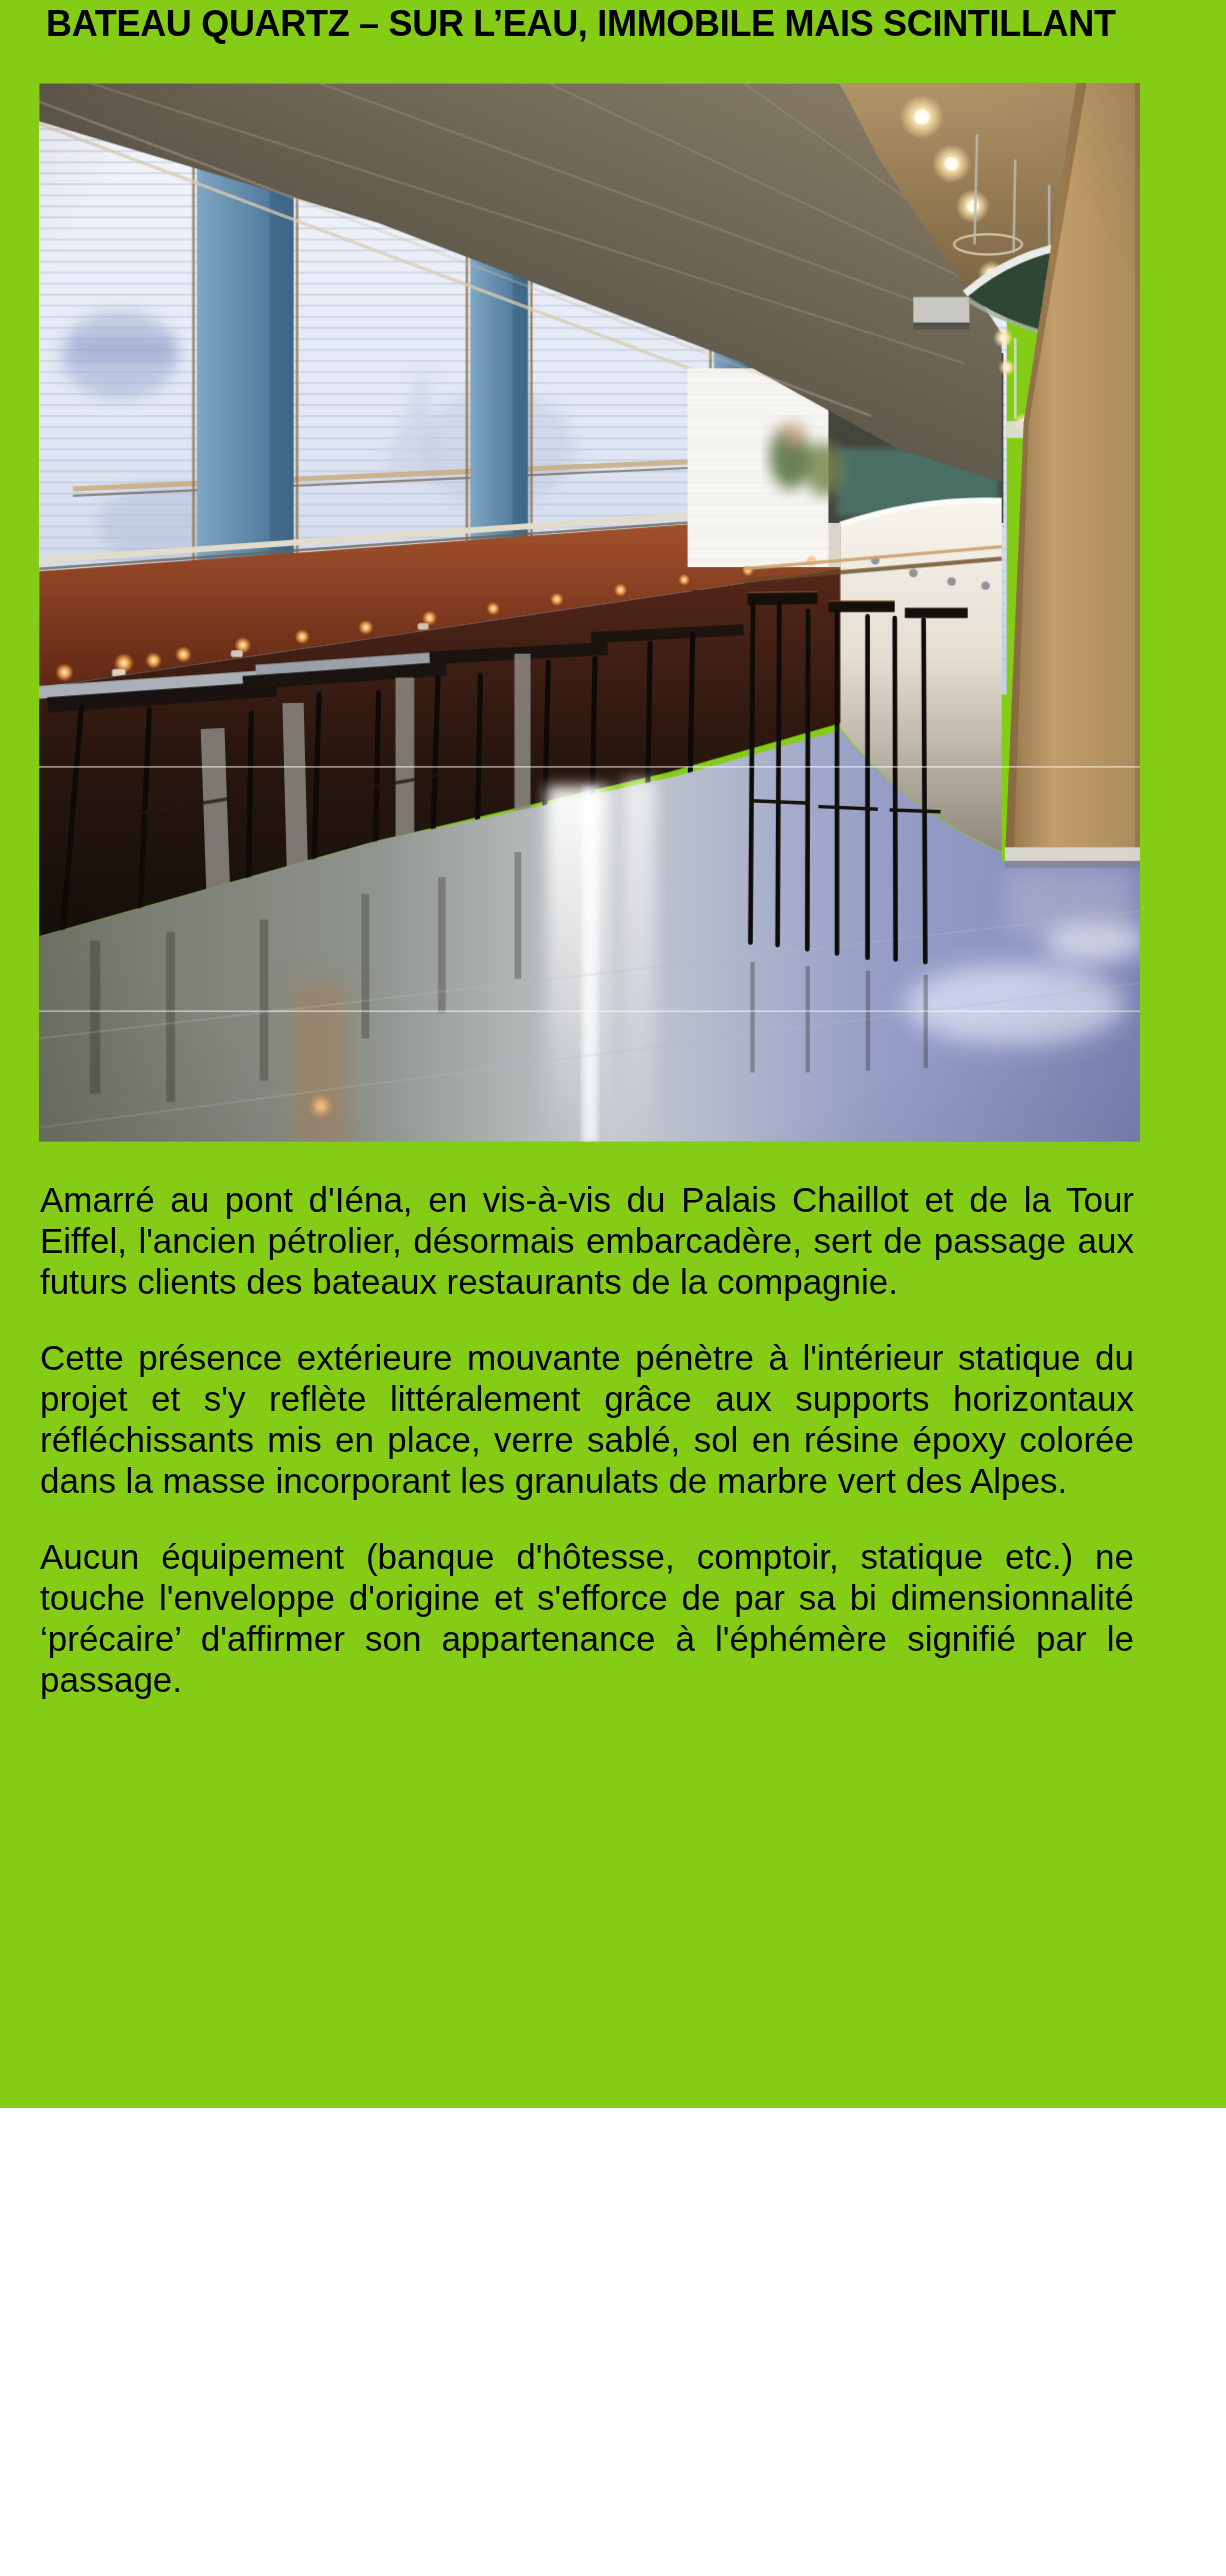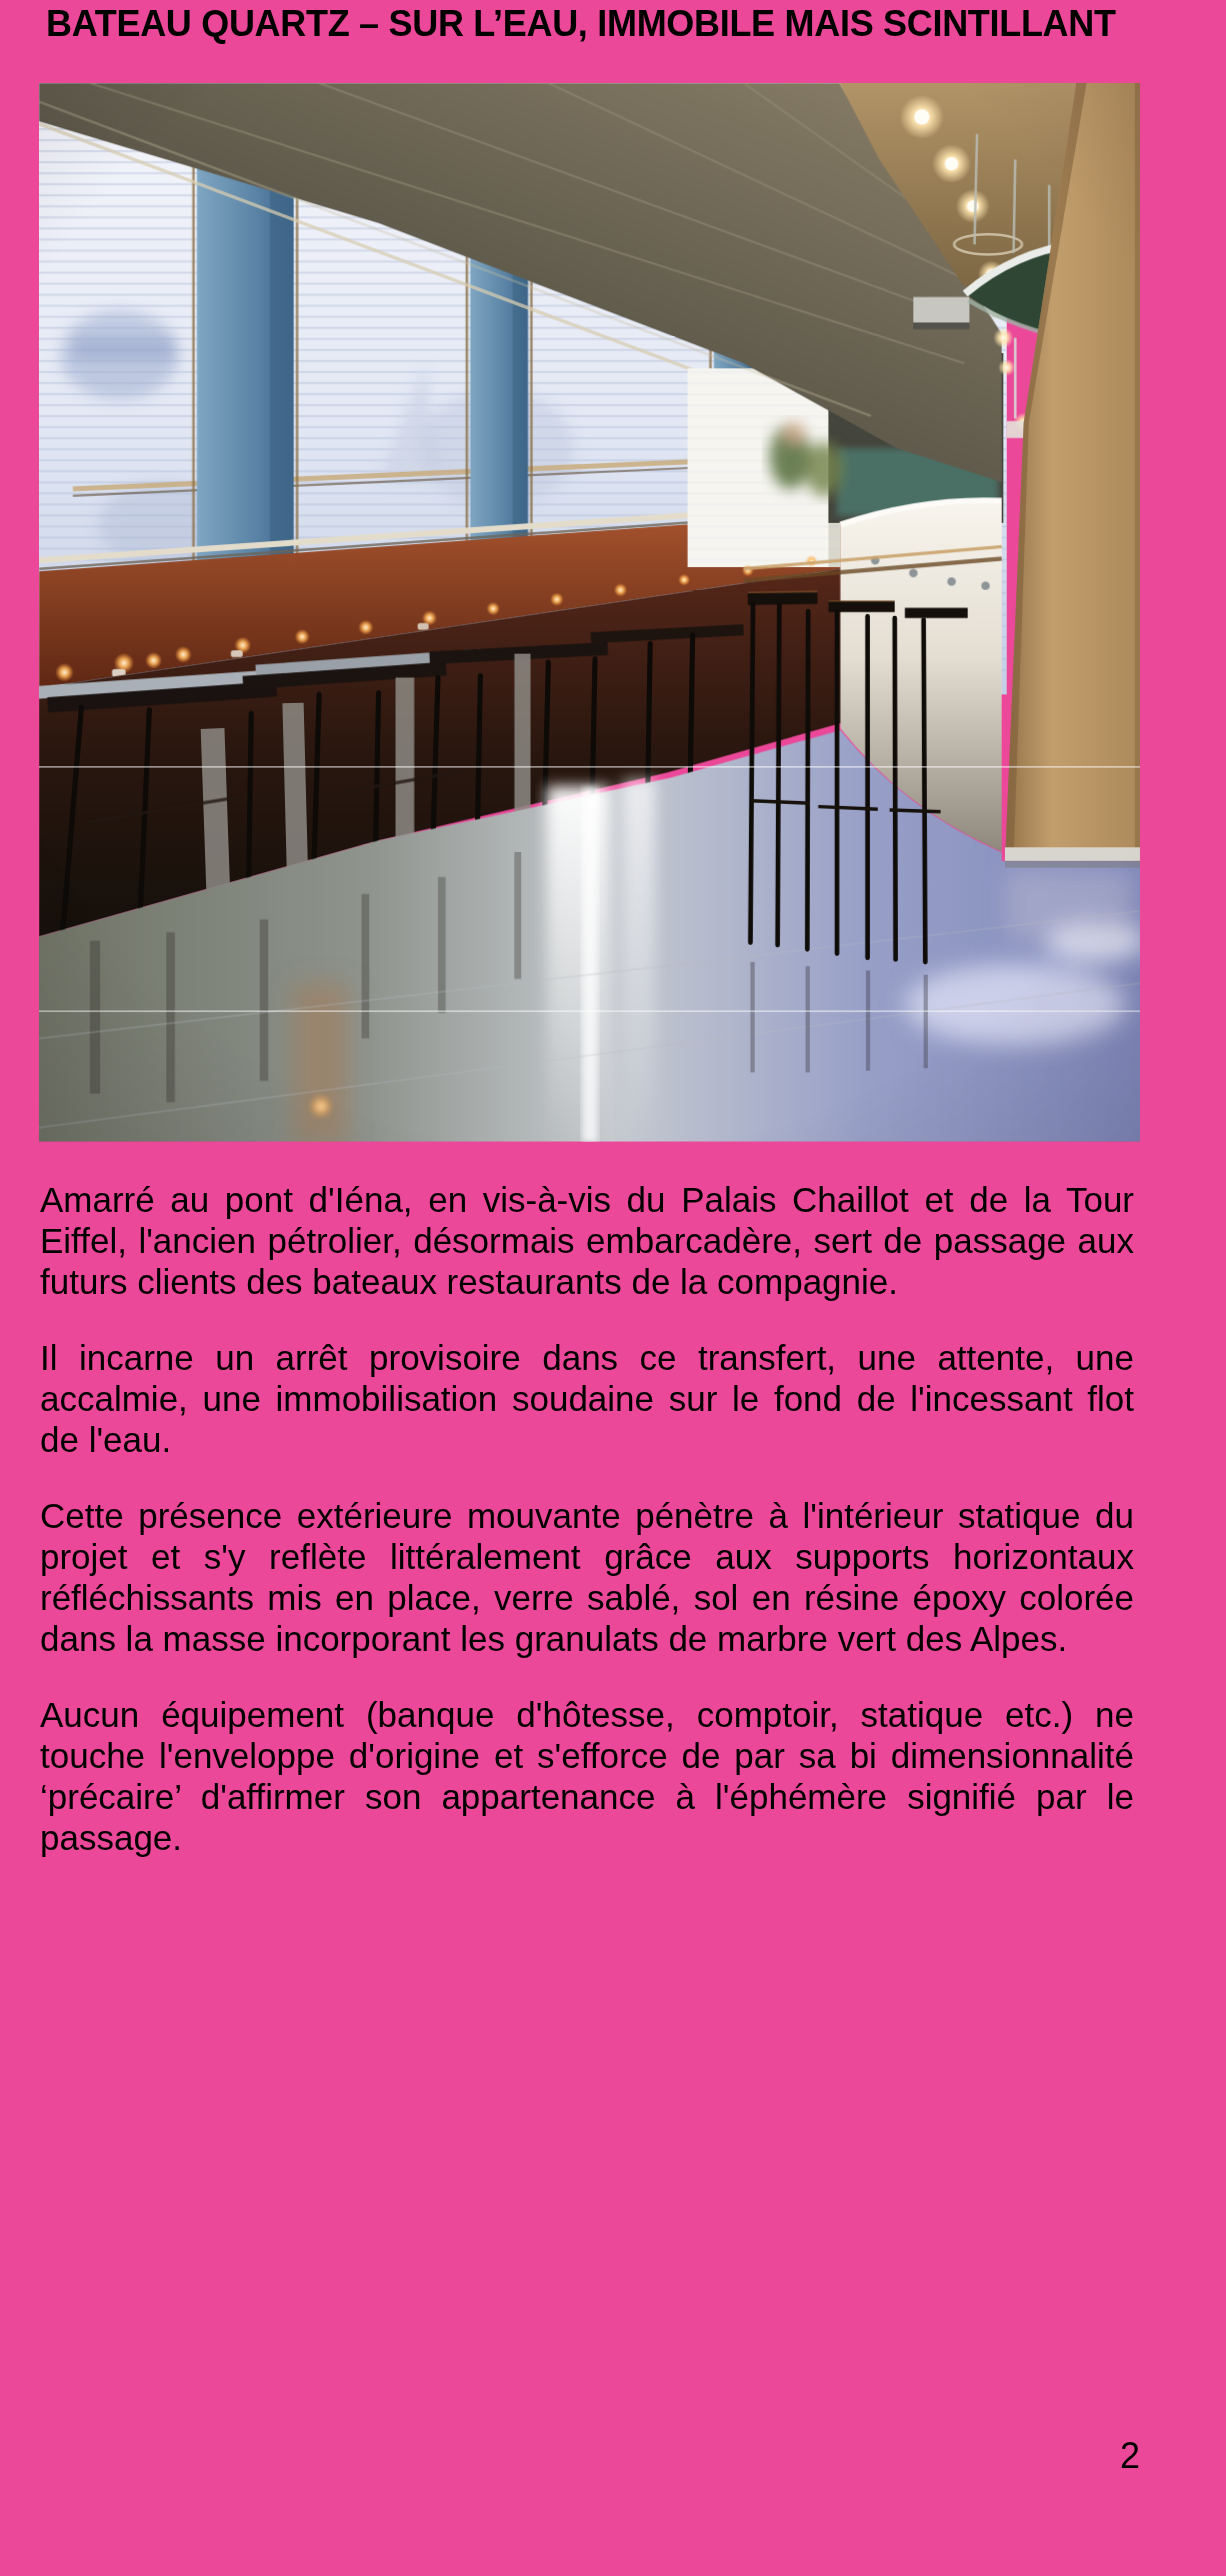--- a/index.html
+++ b/index.html
@@ -1,20 +1,20 @@
 <!DOCTYPE html>
 <html style="font-size:13.6px"><head>
 <meta charset="utf-8">
 <style>
   html,body{margin:0;padding:0;background:#ffffff;}
   .page{
     position:relative;
     width:1226px;
-    height:2576px;
-    background:#ec4899;
+    height:2108px;
+    background:#84cc16;
     font-family:"Liberation Sans", sans-serif;
     color:#000;
     overflow:hidden;
   }
   .doc-title{
     position:absolute;
     left:46px;
     top:3.4px;
     margin:0;
     font-size:36px;
@@ -394,21 +394,20 @@
       <g>
         <rect x="0" y="804" width="1297" height="2" fill="#ffffff" opacity=".55"></rect>
         <rect x="0" y="1092" width="1297" height="2" fill="#ffffff" opacity=".5"></rect>
         <rect x="0" y="0" width="1297" height="1247" fill="url(#vign)"></rect>
       </g>
     </svg>
   </figure>
 
   <div class="body-text">
     <p>Amarré au pont d'Iéna, en vis-à-vis du Palais Chaillot et de la Tour Eiffel, l'ancien pétrolier, désormais embarcadère, sert de passage aux futurs clients des bateaux restaurants de la compagnie.</p>
-    <p>Il incarne un arrêt provisoire dans ce transfert, une attente, une accalmie, une immobilisation soudaine sur le fond de l'incessant flot de l'eau.</p>
     <p>Cette présence extérieure mouvante pénètre à l'intérieur statique du projet et s'y reflète littéralement grâce aux supports horizontaux réfléchissants mis en place, verre sablé, sol en résine époxy colorée dans la masse incorporant les granulats de marbre vert des Alpes.</p>
     <p>Aucun équipement (banque d'hôtesse, comptoir, statique etc.) ne touche l'enveloppe d'origine et s'efforce de par sa bi dimensionnalité ‘précaire’ d'affirmer son appartenance à l'éphémère signifié par le passage.</p>
   </div>
 
   <div class="page-number">2</div>
 
 </div>
 
 
 </body></html>

